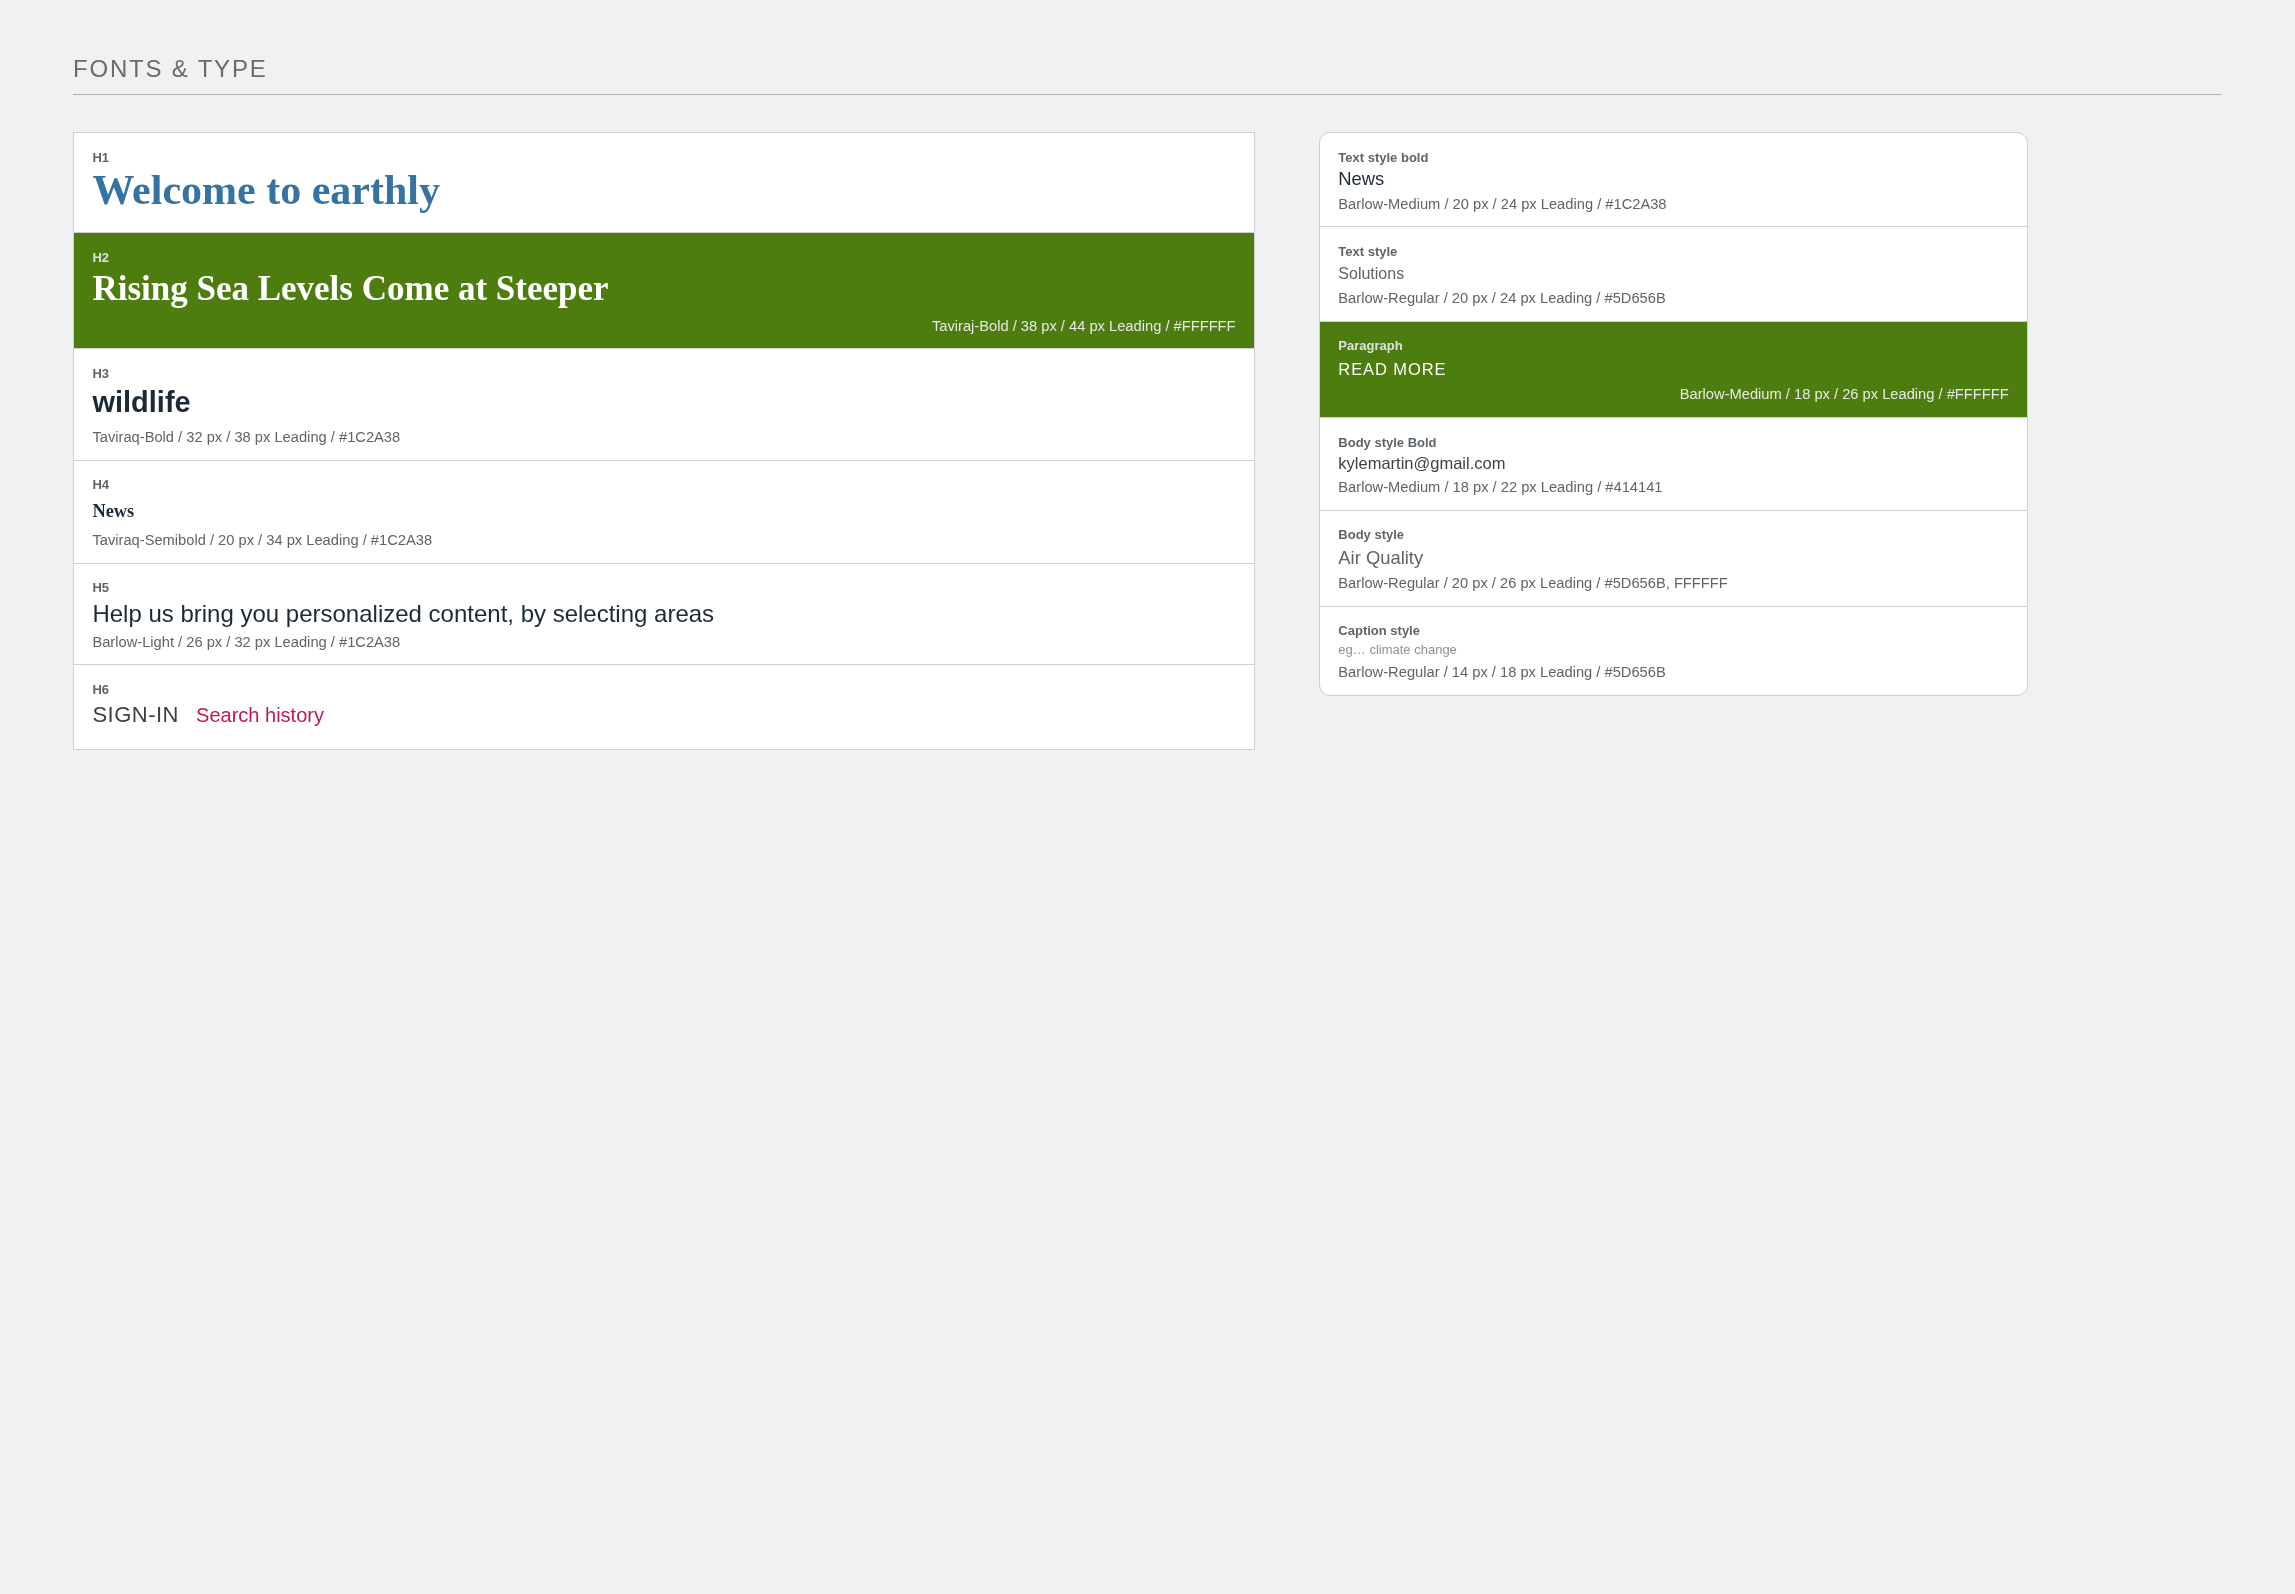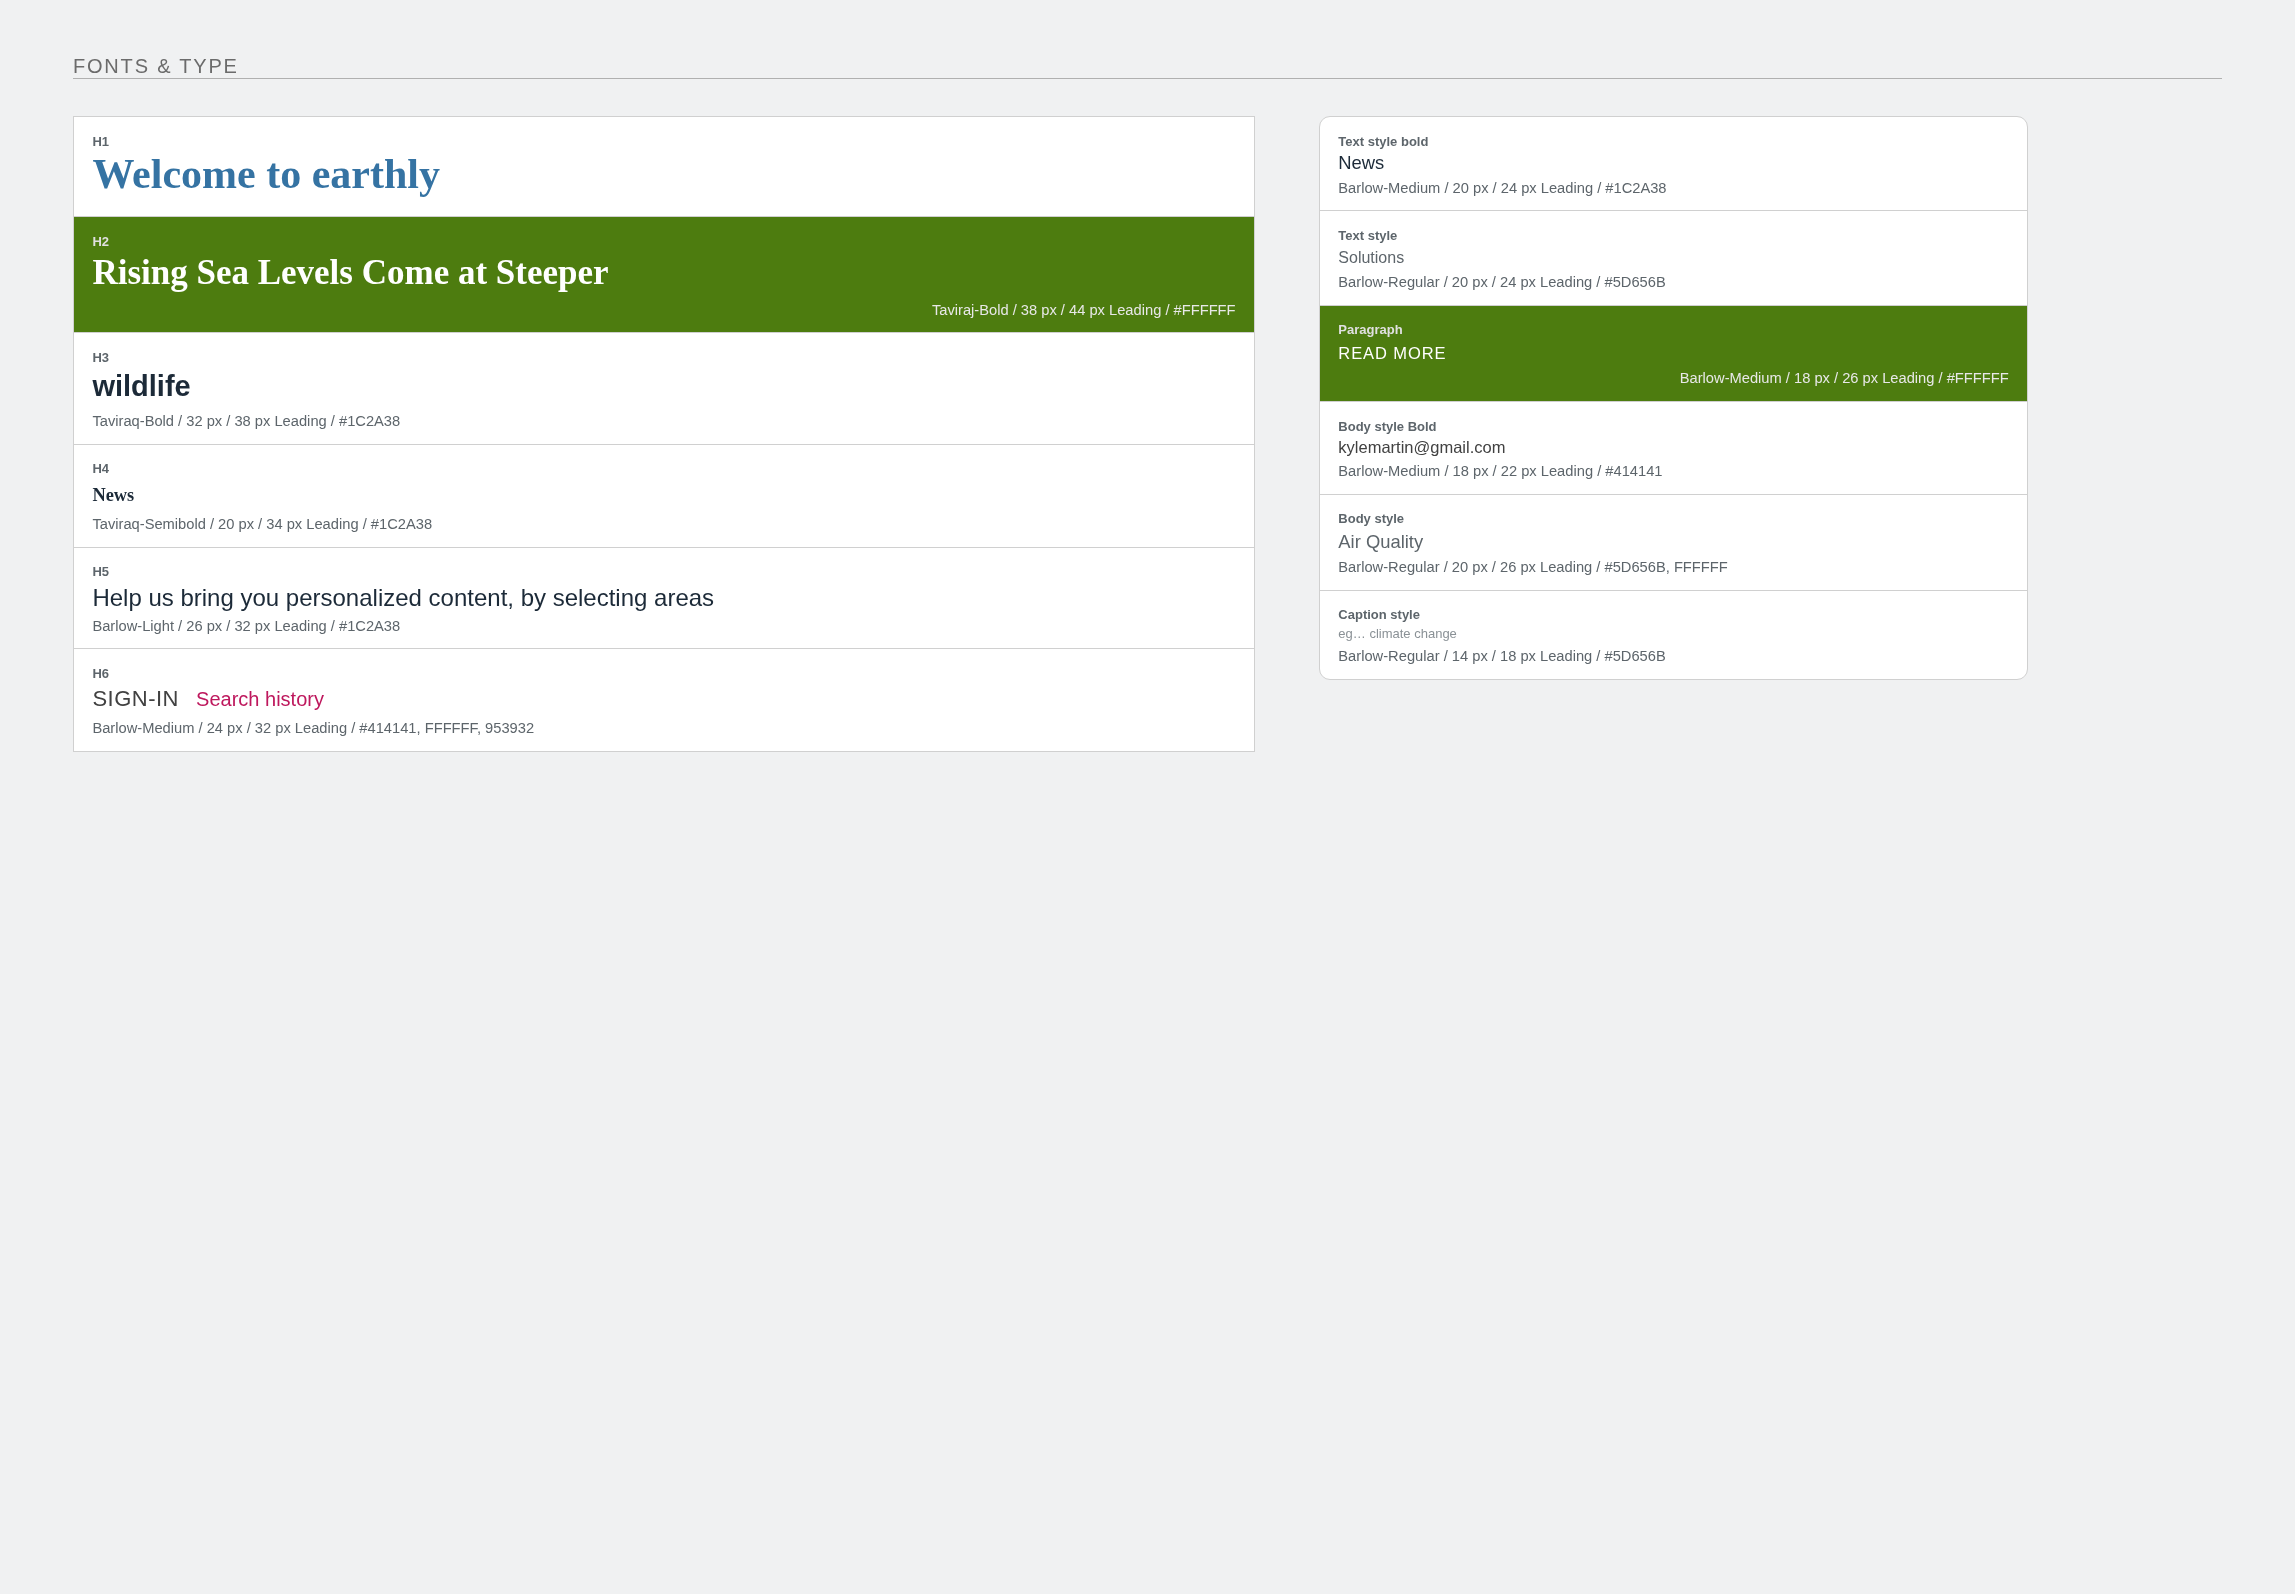--- a/index.html
+++ b/index.html
@@ -2,25 +2,25 @@
 <html style="font-size:14.7px"><head>
 <meta charset="utf-8">
 <style>
 * { margin: 0; padding: 0; box-sizing: border-box; }
 body {
   background: #F0F1F2;
   font-family: -apple-system, BlinkMacSystemFont, "Segoe UI", Arial, sans-serif;
   padding: 55px 73px;
 }
 .page-title {
-  font-size: 20px;
+  font-size: 24px;
   letter-spacing: 1.8px;
   color: #6B6B6B;
   font-weight: 400;
-  padding-bottom: 0;
+  padding-bottom: 11px;
   border-bottom: 0.9px solid #B0B0B0;
   margin-bottom: 37px;
 }
 .columns {
   display: flex;
   gap: 64px;
   align-items: flex-start;
 }
 .col-left { flex: 0 0 55%; }
 .col-right { flex: 0 0 33%; border-radius: 11px; }
@@ -180,21 +180,20 @@
       <div class="sample-h5">Help us bring you personalized content, by selecting areas</div>
       <div class="meta">Barlow-Light / 26 px / 32 px Leading / #1C2A38</div>
     </div>
 
     <div class="block tight">
       <div class="label">H6</div>
       <div class="sample-h6">
         <span class="a">SIGN-IN</span>
         <span class="b">Search history</span>
       </div>
-      <div class="meta">Barlow-Medium / 24 px / 32 px Leading / #414141, FFFFFF, 953932</div>
     </div>
 
   </div>
 
   <div class="col-right card">
 
     <div class="block tight">
       <div class="label">Text style bold</div>
       <div class="sample-textbold">News</div>
       <div class="meta">Barlow-Medium / 20 px / 24 px Leading / #1C2A38</div>

